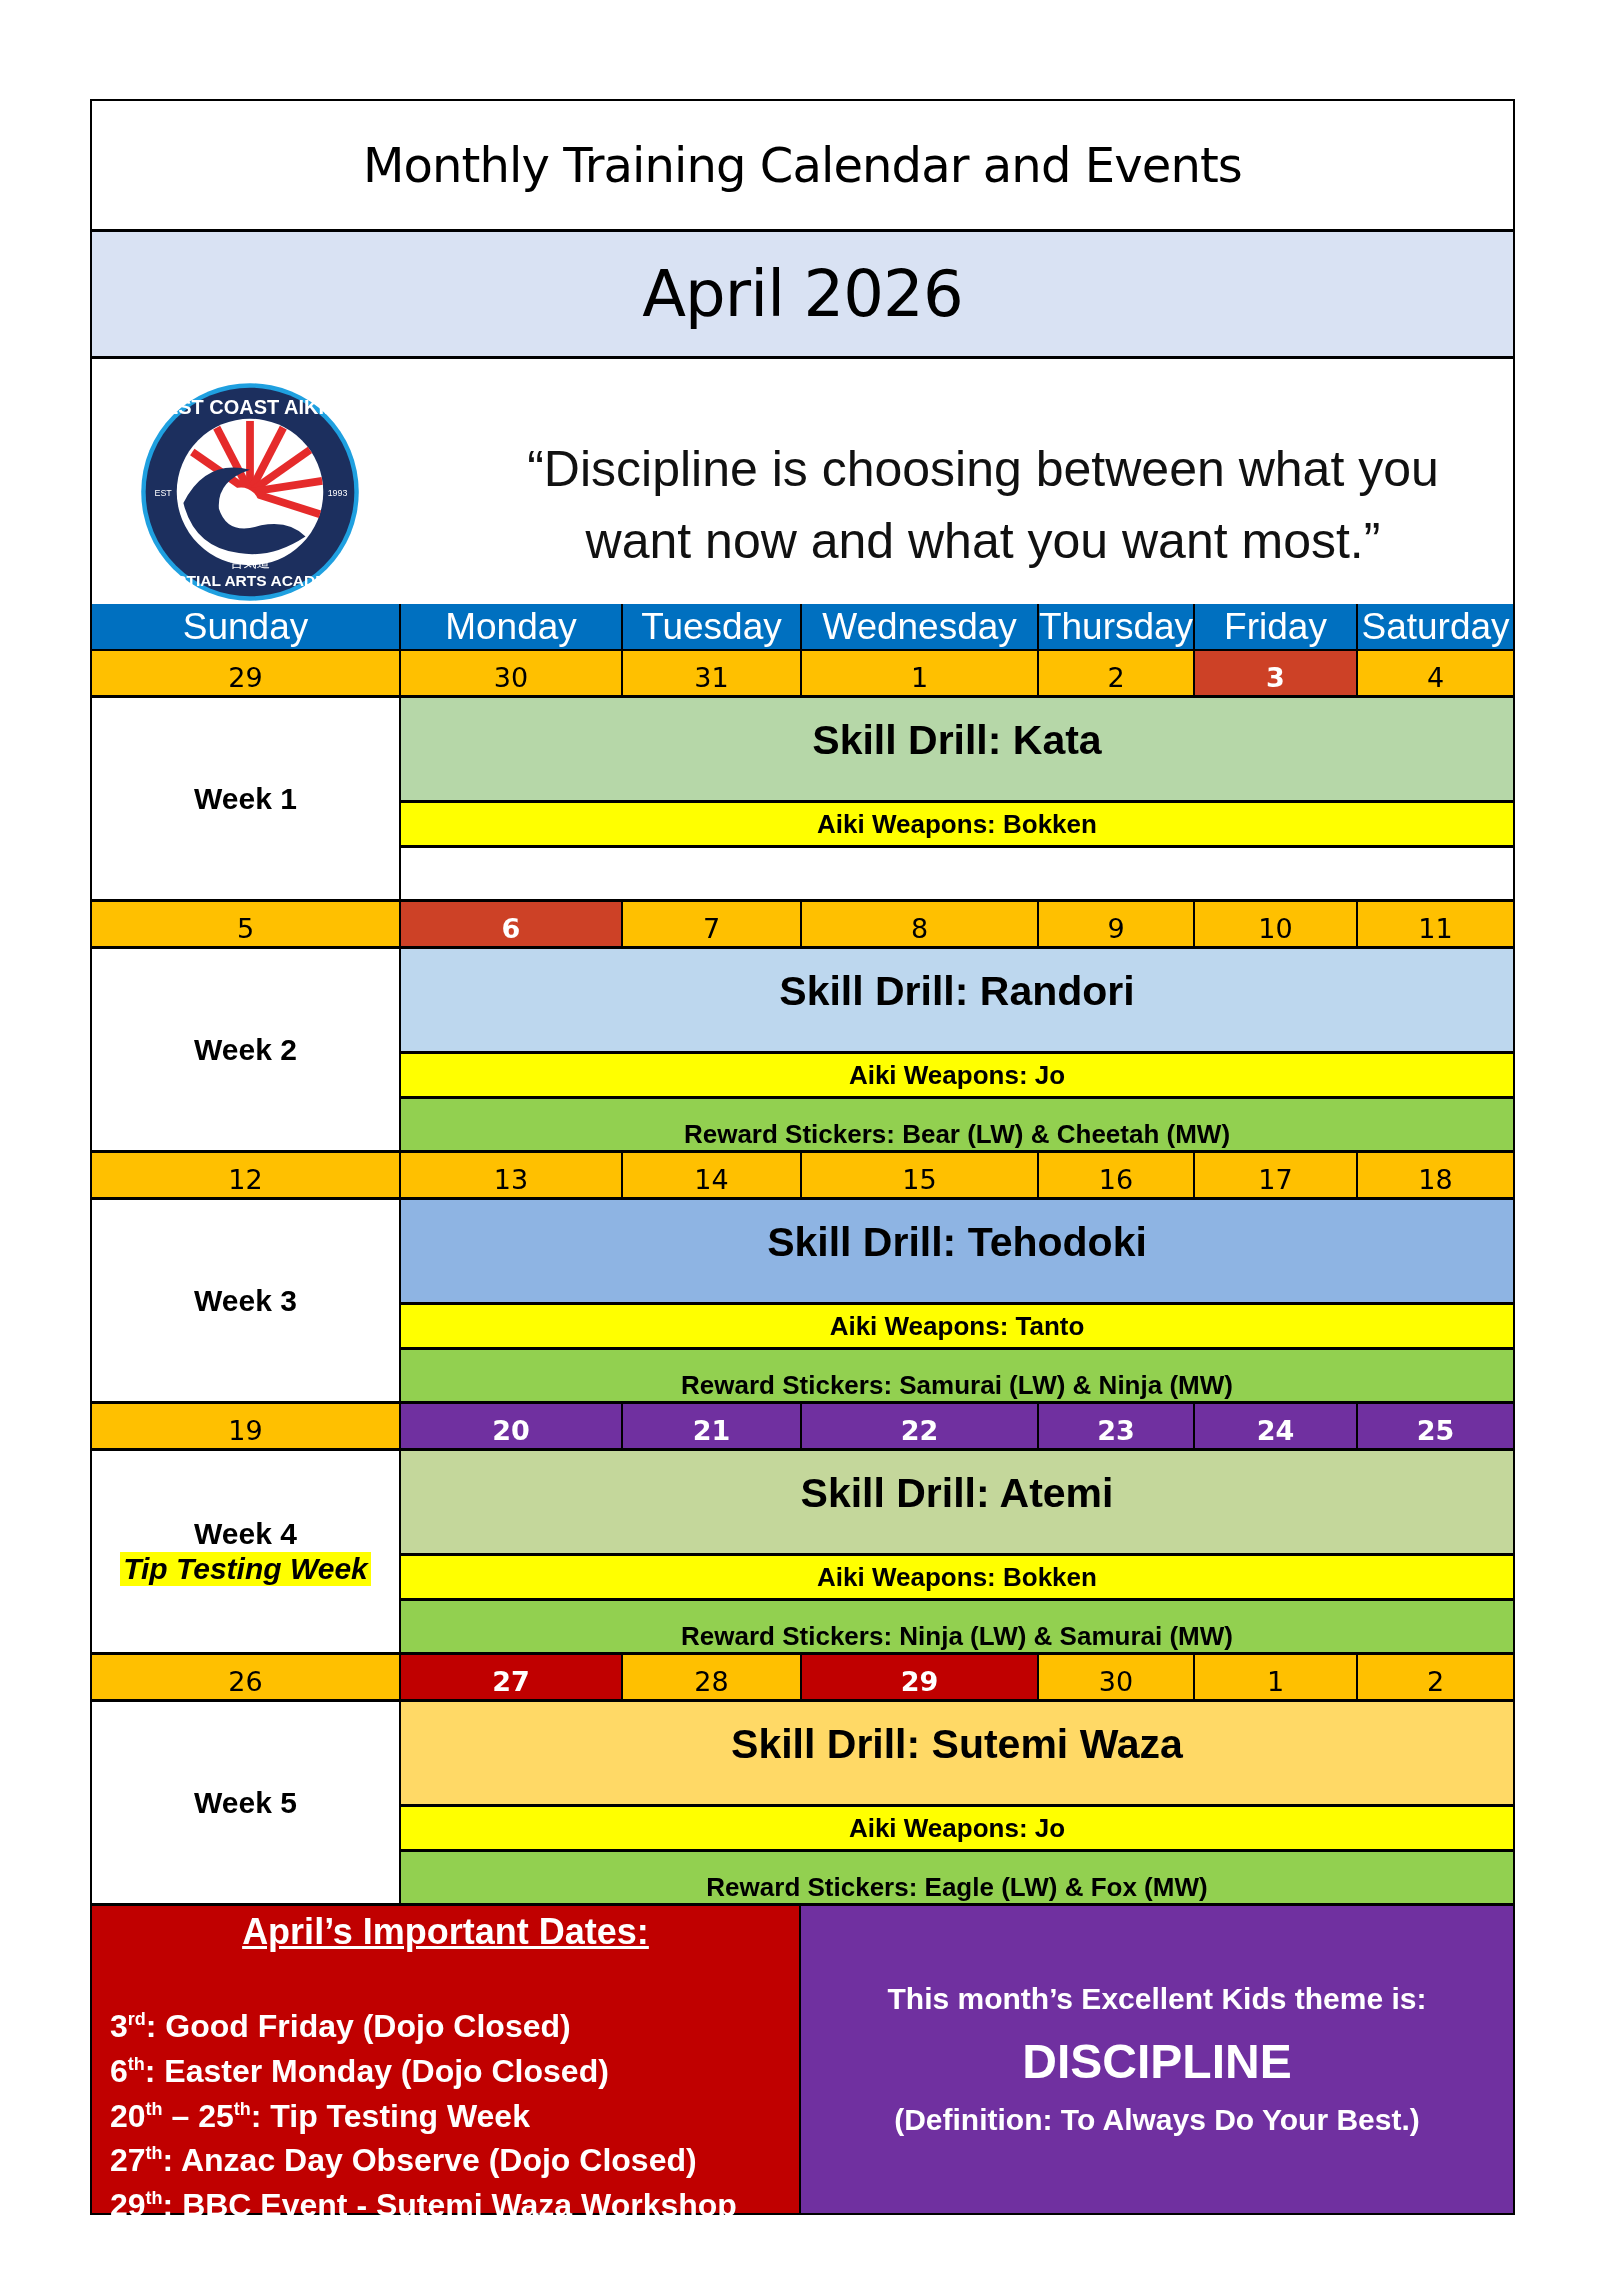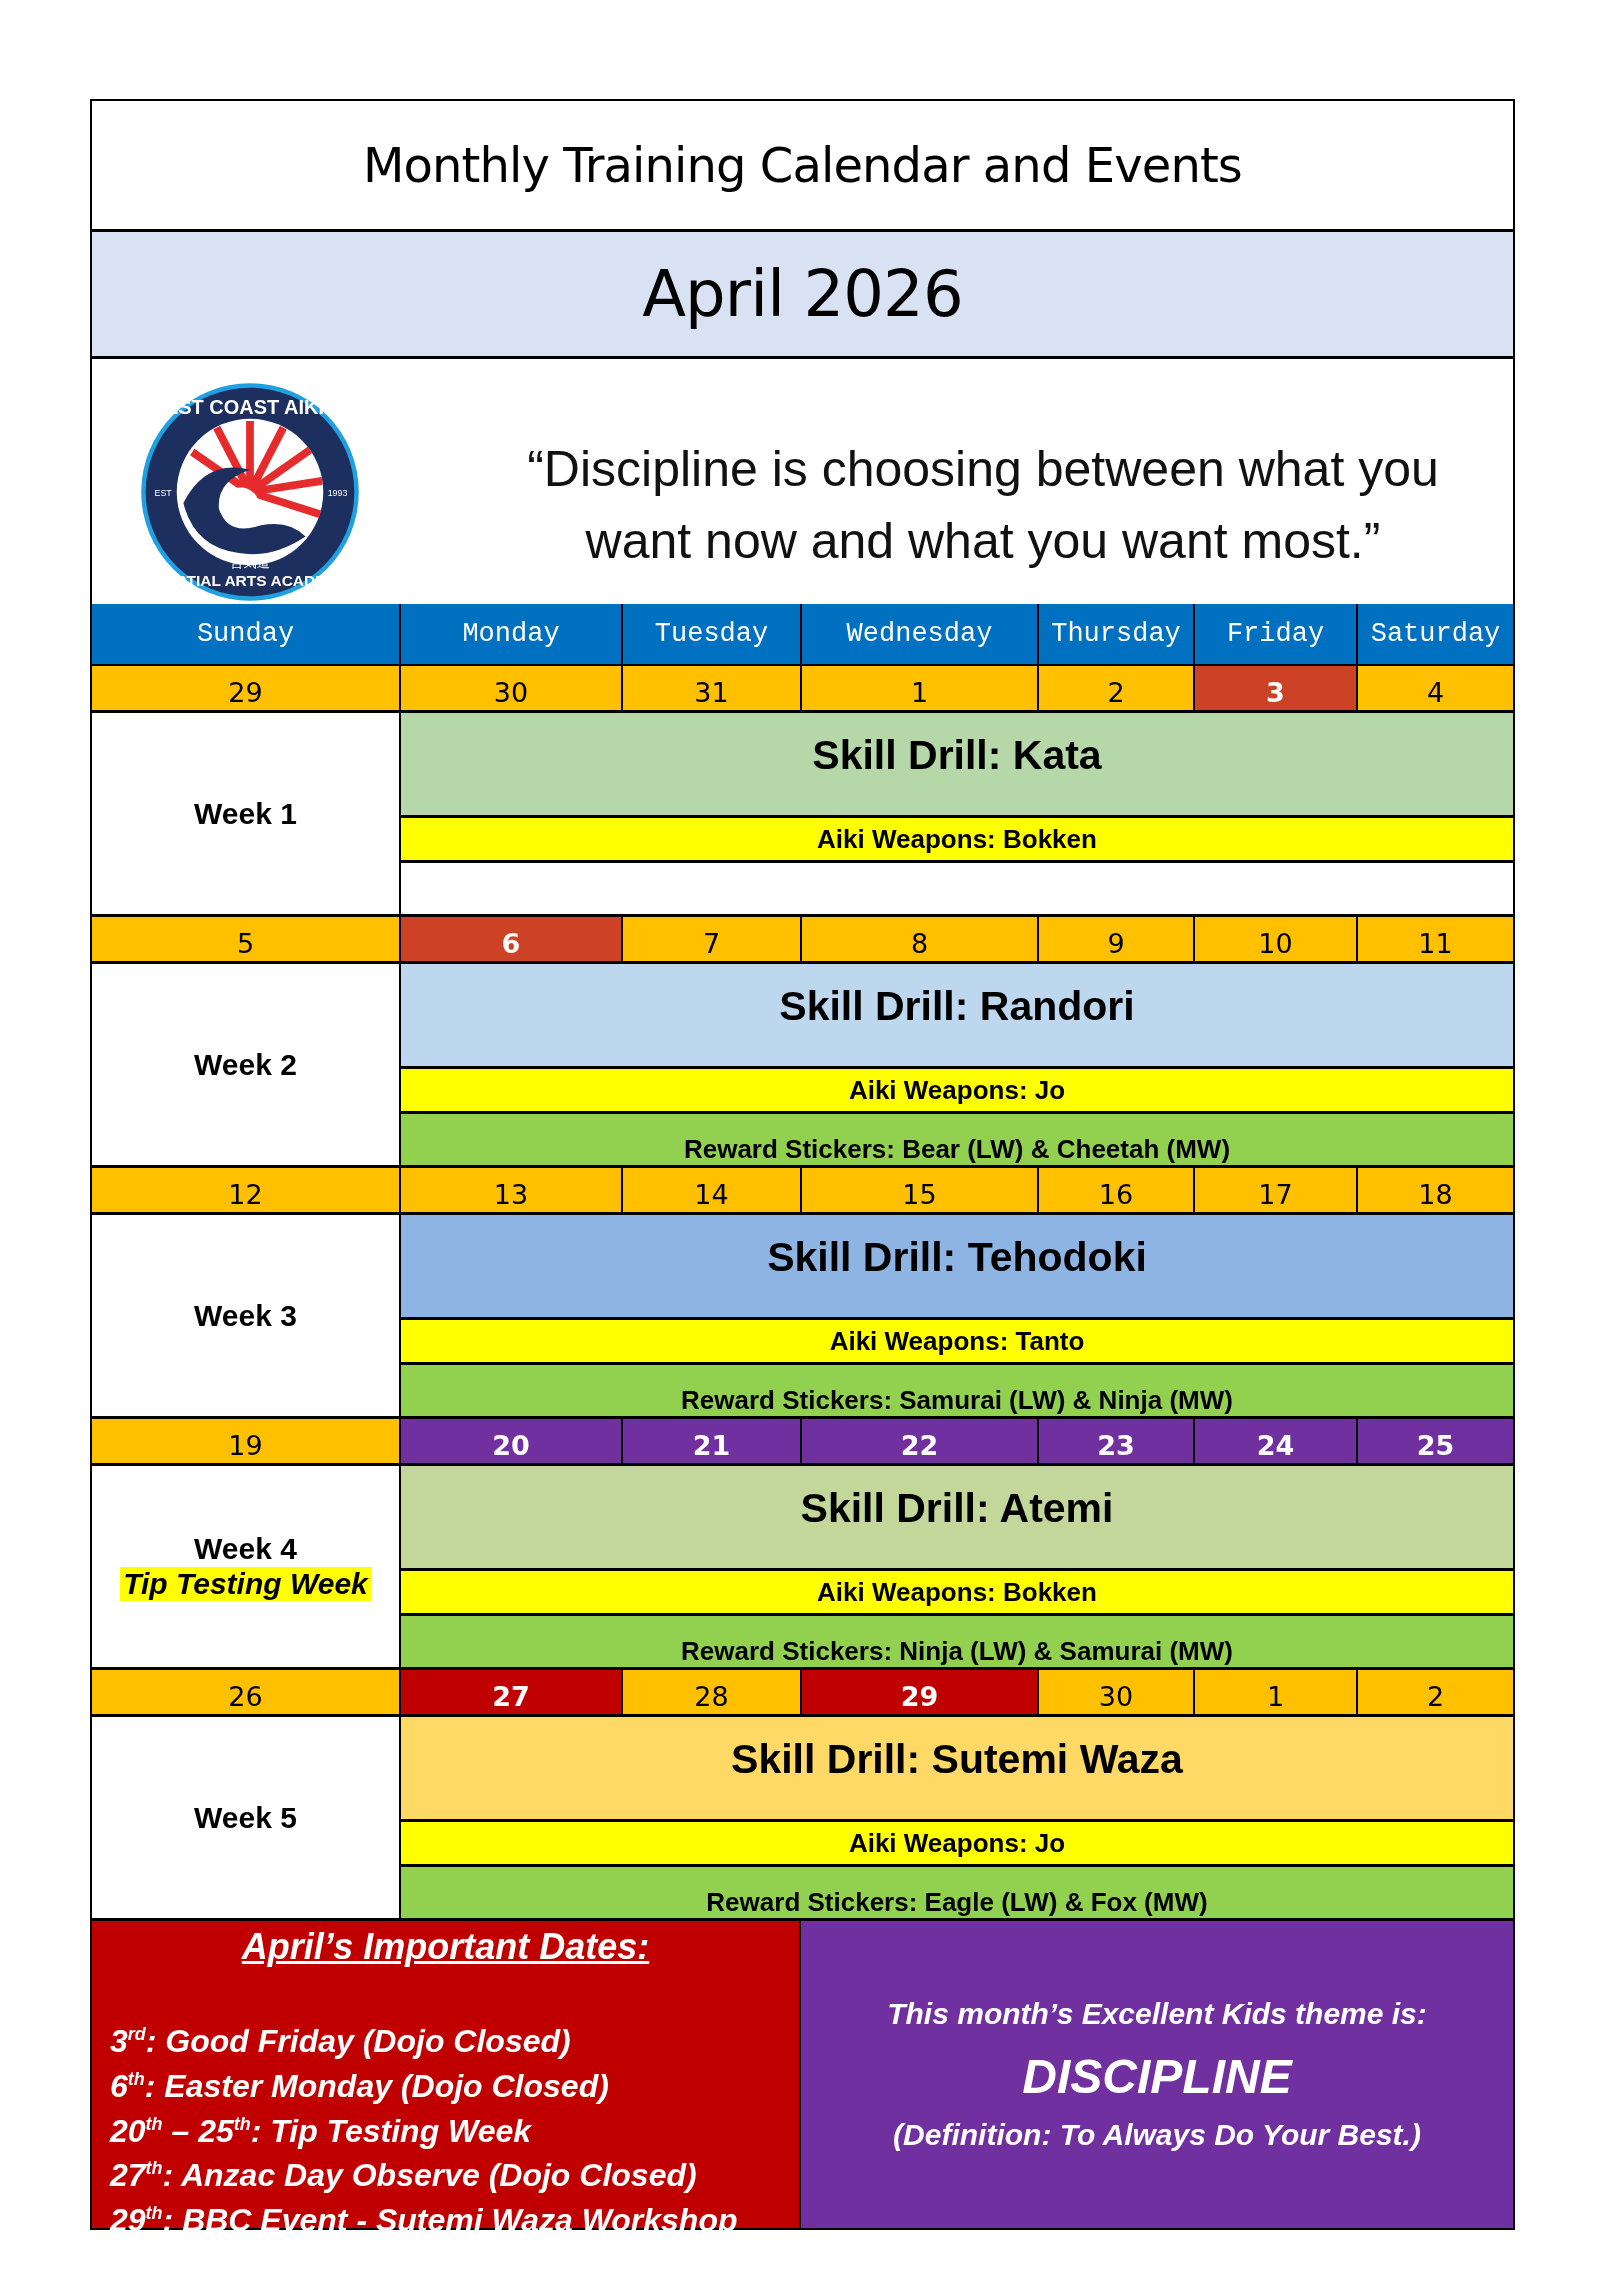--- a/index.html
+++ b/index.html
@@ -7,40 +7,40 @@
   .frame { position:absolute; left:90px; top:99px; width:1421px; border:2.7px solid #000; box-sizing:content-box; background:#fff; }
   .title-row { height:128px; border-bottom:3.6px solid #000; display:flex; align-items:center; justify-content:center;
     font-family:"DejaVu Sans", sans-serif; font-size:48px; color:#000; letter-spacing:-0.9px; }
   .month-row { height:124px; border-bottom:3.6px solid #000; background:#d9e2f3; display:flex; align-items:center; justify-content:center;
     font-family:"DejaVu Sans", sans-serif; font-size:64px; color:#000; letter-spacing:-0.9px; }
   .banner { height:245px; position:relative; background:#fff; }
   .logo { position:absolute; left:47px; top:21.5px; width:222px; height:222px; }
   .quote { position:absolute; left:376px; top:74px; width:1030px; text-align:center; font-family:"Liberation Sans", sans-serif;
     font-size:50px; line-height:72px; color:#111; }
   .grid { display:grid; grid-template-columns:309px 222px 179px 237px 156px 163px 155px; }
-  .hdr { background:#0070c0; color:#fff; height:62px; display:flex; align-items:center; justify-content:center;
-    font-family:Liberation Mono, monospace; font-size:27px; border-right:2.7px solid #000; border-bottom:2.7px solid #000; box-sizing:border-box; }
+  .hdr { background:#0070c0; color:#fff; height:47px; display:flex; align-items:center; justify-content:center;
+    font-family:Liberation Sans, sans-serif; font-size:37px; border-right:2.7px solid #000; border-bottom:2.7px solid #000; box-sizing:border-box; }
   .hdr:last-child { border-right:none; }
   .date { background:#ffc000; color:#000; height:47px; display:flex; align-items:flex-end; justify-content:center; padding-bottom:1.8px;
     font-family:"DejaVu Sans", sans-serif; font-size:27px; border-right:2.7px solid #000; border-bottom:3.6px solid #000; box-sizing:border-box; }
   .date.last { border-right:none; }
   .date.holiday { background:#cd4126; color:#fff; font-weight:bold; }
   .date.red { background:#c00000; color:#fff; font-weight:bold; }
   .date.purple { background:#7030a0; color:#fff; font-weight:bold; }
   .week { display:flex; height:201px; border-bottom:3.6px solid #000; }
   .week-label { width:309px; border-right:2.7px solid #000; background:#fff; display:flex; flex-direction:column; align-items:center; justify-content:center;
     font-weight:bold; font-size:30px; color:#000; box-sizing:border-box; }
   .week-label .tip { background:#ffff00; font-style:italic; padding:0 3.6px; margin-top:1px; }
   .week-body { flex:1; display:flex; flex-direction:column; }
   .drill { height:105px; border-bottom:3.6px solid #000; display:flex; align-items:center; justify-content:center;
     font-weight:bold; font-size:41px; color:#000; padding-bottom:18px; box-sizing:border-box; }
   .weapons { height:45px; background:#ffff00; border-bottom:3.6px solid #000; display:flex; align-items:center; justify-content:center;
     font-weight:bold; font-size:26px; color:#000; box-sizing:border-box; }
   .stickers { flex:1; background:#92d050; display:flex; align-items:flex-end; justify-content:center; font-weight:bold; font-size:26px; color:#000; padding-bottom:0; }
-  .bottom { display:flex; height:307px;font-style:italic; }
+  .bottom { display:flex; height:307px; }
   .dates-box { width:709px; background:#c00000; color:#fff; border-right:2.7px solid #000; box-sizing:border-box; padding:0 18px; }
   .dates-box h2 { margin:5.4px 0 0 0; text-align:center; font-size:36px; text-decoration:underline; font-weight:bold; }
   .dates-box ul { list-style:none; margin:47px 0 0 0; padding:0; }
   .dates-box li { font-size:32px; font-weight:bold; line-height:38px; }
   .dates-box sup { font-size:18px; }
   .theme-box { flex:1; background:#7030a0; color:#fff; display:flex; flex-direction:column; align-items:center; justify-content:center; text-align:center; }
   .theme-box .intro { font-weight:bold; font-size:30px; }
   .theme-box .theme { font-weight:bold; font-size:48px; margin:18px 0 14.3px; }
   .theme-box .def { font-weight:bold; font-size:30px; }
 </style>

